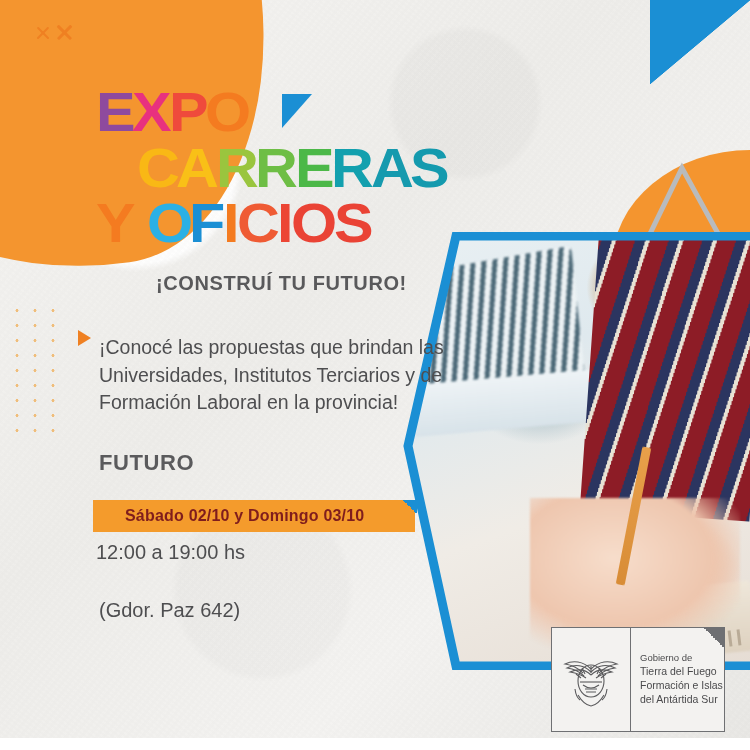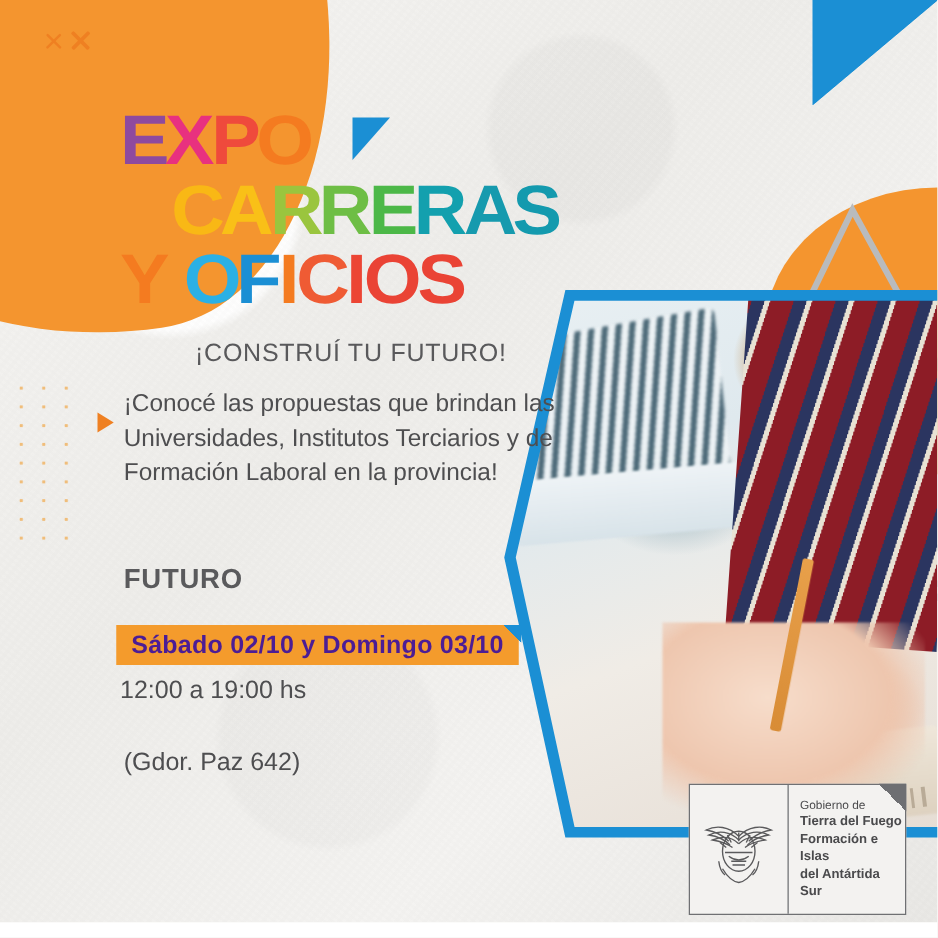--- a/index.html
+++ b/index.html
@@ -158,50 +158,50 @@
     letter-spacing:-1px;
     line-height:.92;
     white-space:nowrap;
   }
   .line1{font-size:56px;}
   .line2{font-size:56px;margin-top:4px;margin-left:41px;}
   .line3{font-size:56px;margin-top:4px;}
   .line .l{display:inline-block;transform:scaleX(1.06);transform-origin:left center;}
   .tagline{
     position:absolute;left:156px;top:272px;z-index:7;
-    font-size:20px;font-weight:normal;color:#59595b;letter-spacing:.6px;
+    font-size:20px;font-weight:bold;color:#59595b;letter-spacing:.6px;
   }
   .title-tri{
     position:absolute;left:282px;top:94px;width:0;height:0;z-index:7;
     border-top:34px solid #1b8fd4;
     border-right:30px solid transparent;
   }
 
   
   .bullet{
     position:absolute;left:78px;top:330px;width:0;height:0;z-index:7;
     border-left:13px solid #ef8022;
     border-top:8px solid transparent;
     border-bottom:8px solid transparent;
   }
   .desc{
-    position:absolute;left:99px;top:310px;width:370px;z-index:7;
+    position:absolute;left:99px;top:334px;width:370px;z-index:7;
     font-size:19.5px;line-height:1.42;color:#4e4e50;
   }
   .city{
     position:absolute;left:99px;top:450px;z-index:7;
     font-size:22px;font-weight:bold;color:#5a5a5c;letter-spacing:.6px;
   }
   .date-banner{
     position:absolute;left:93px;top:500px;height:32px;min-width:322px;
     background:#f49b2c;z-index:7;display:flex;align-items:center;
     padding:0 12px;box-sizing:border-box;
   }
   .date-banner-text{
-    font-size:20px;font-weight:bold;color:#4c1d95;letter-spacing:.2px;white-space:nowrap;
+    font-size:16px;font-weight:bold;color:#7f1d1d;letter-spacing:.2px;white-space:nowrap;margin-left:20px;
   }
   .banner-fold{
     position:absolute;left:403px;top:500px;width:14px;height:14px;z-index:8;
     background:linear-gradient(to bottom left,#1b8fd4 50%, rgba(0,0,0,0) 50%);
   }
   .time{
     position:absolute;left:96px;top:541px;z-index:7;
     font-size:20px;color:#4e4e50;
   }
   .venue{
@@ -229,21 +229,21 @@
   }
   .gov-crest{
     width:78px;display:flex;align-items:center;justify-content:center;
     border-right:1px solid #6f7073;
   }
   .gov-text{
     flex:1;display:flex;flex-direction:column;justify-content:center;
     padding-left:9px;color:#4a4a4c;
   }
   .gov-text .g1{font-size:9.5px;font-weight:normal;line-height:1.32;}
-  .gov-text .g2{font-size:10.5px;font-weight:bold;line-height:1.32;}
+  .gov-text .g2{font-size:10.5px;font-weight:normal;line-height:1.32;}
 </style>
 </head>
 <body>
 
 <div id="poster">
 
   <div class="bg-texture"></div>
   <div class="bg-noise"></div>
 
   

